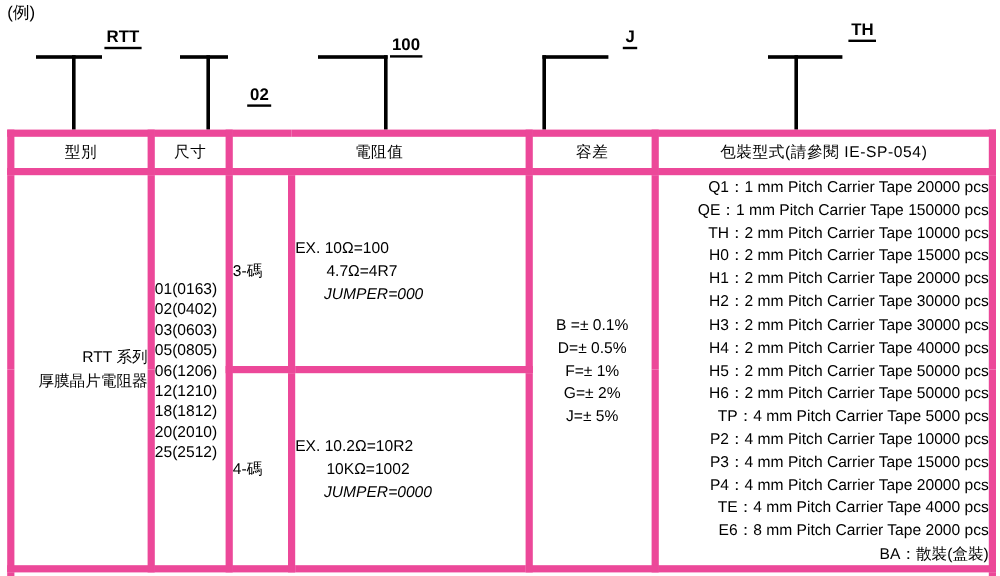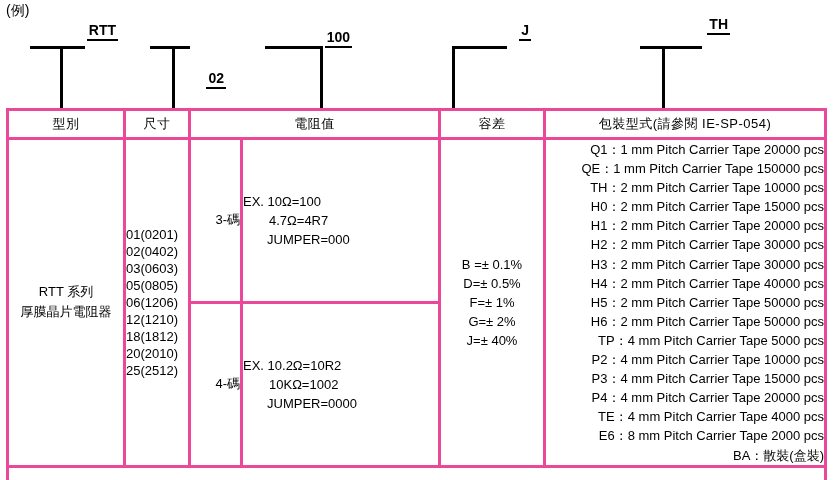--- a/index.html
+++ b/index.html
@@ -62,59 +62,59 @@
   
   #tbl {
     position: absolute;
     left: 6px;
     top: 108px;
     width: 818px;
     border-collapse: collapse;
     table-layout: fixed;
   }
   #tbl td, #tbl th {
-    border: 3px solid #ec4899;
+    border: 6px solid #ec4899;
     padding: 0;
     vertical-align: middle;
     font-size: 13px;
     font-weight: normal;
   }
   .hdr {
     text-align: center;
     height: 26px;
     font-size: 13.5px;
     letter-spacing: 0.5px;
   }
   .cell-series {
-    text-align: center;
+    text-align: right;
     line-height: 20px;
     font-size: 13.5px;
   }
   .cell-size {
     text-align: left;
     padding-left: 22px;
     line-height: 17px;
     font-size: 13px;
   }
   .cell-digits {
-    text-align: right;
+    text-align: left;
     font-size: 13px;
     width: 52px;
   }
   .cell-example {
     text-align: left;
     padding-left: 10px;
     line-height: 19px;
     font-size: 13px;
   }
   .cell-example .ln {
     display: block;
   }
   .cell-example .ln.ind1 { padding-left: 26px; }
-  .cell-example .ln.ind2 { padding-left: 24px; }
+  .cell-example .ln.ind2 { padding-left: 24px; font-style: italic; }
   .cell-tol {
     text-align: center;
     padding-left: 12px;
     line-height: 19px;
     font-size: 13px;
   }
   .cell-pack {
     text-align: left;
     padding: 4px 0 4px 8px;
     line-height: 19.1px;
@@ -189,42 +189,42 @@
         <td class="hdr" colspan="2">電阻值</td>
         <td class="hdr">容差</td>
         <td class="hdr">包裝型式(請參閱 IE-SP-054)</td>
       </tr>
       <tr>
         <td class="cell-series" rowspan="2">
           <div>RTT 系列</div>
           <div>厚膜晶片電阻器</div>
         </td>
         <td class="cell-size" rowspan="2">
-          <div>01(0201)</div>
+          <div>01(0163)</div>
           <div>02(0402)</div>
           <div>03(0603)</div>
           <div>05(0805)</div>
           <div>06(1206)</div>
           <div>12(1210)</div>
           <div>18(1812)</div>
           <div>20(2010)</div>
           <div>25(2512)</div>
         </td>
         <td class="cell-digits">3-碼</td>
         <td class="cell-example">
           <span class="ln">EX. 10Ω=100</span>
           <span class="ln ind1">4.7Ω=4R7</span>
           <span class="ln ind2">JUMPER=000</span>
         </td>
         <td class="cell-tol" rowspan="2">
           <div>B =± 0.1%</div>
           <div>D=± 0.5%</div>
           <div>F=± 1%</div>
           <div>G=± 2%</div>
-          <div>J=± 40%</div>
+          <div>J=± 5%</div>
         </td>
         <td class="cell-pack" rowspan="2">
           <span class="ln">Q1：1 mm Pitch Carrier Tape 20000 pcs</span>
           <span class="ln">QE：1 mm Pitch Carrier Tape 150000 pcs</span>
           <span class="ln">TH：2 mm Pitch Carrier Tape 10000 pcs</span>
           <span class="ln">H0：2 mm Pitch Carrier Tape 15000 pcs</span>
           <span class="ln">H1：2 mm Pitch Carrier Tape 20000 pcs</span>
           <span class="ln">H2：2 mm Pitch Carrier Tape 30000 pcs</span>
           <span class="ln">H3：2 mm Pitch Carrier Tape 30000 pcs</span>
           <span class="ln">H4：2 mm Pitch Carrier Tape 40000 pcs</span>

